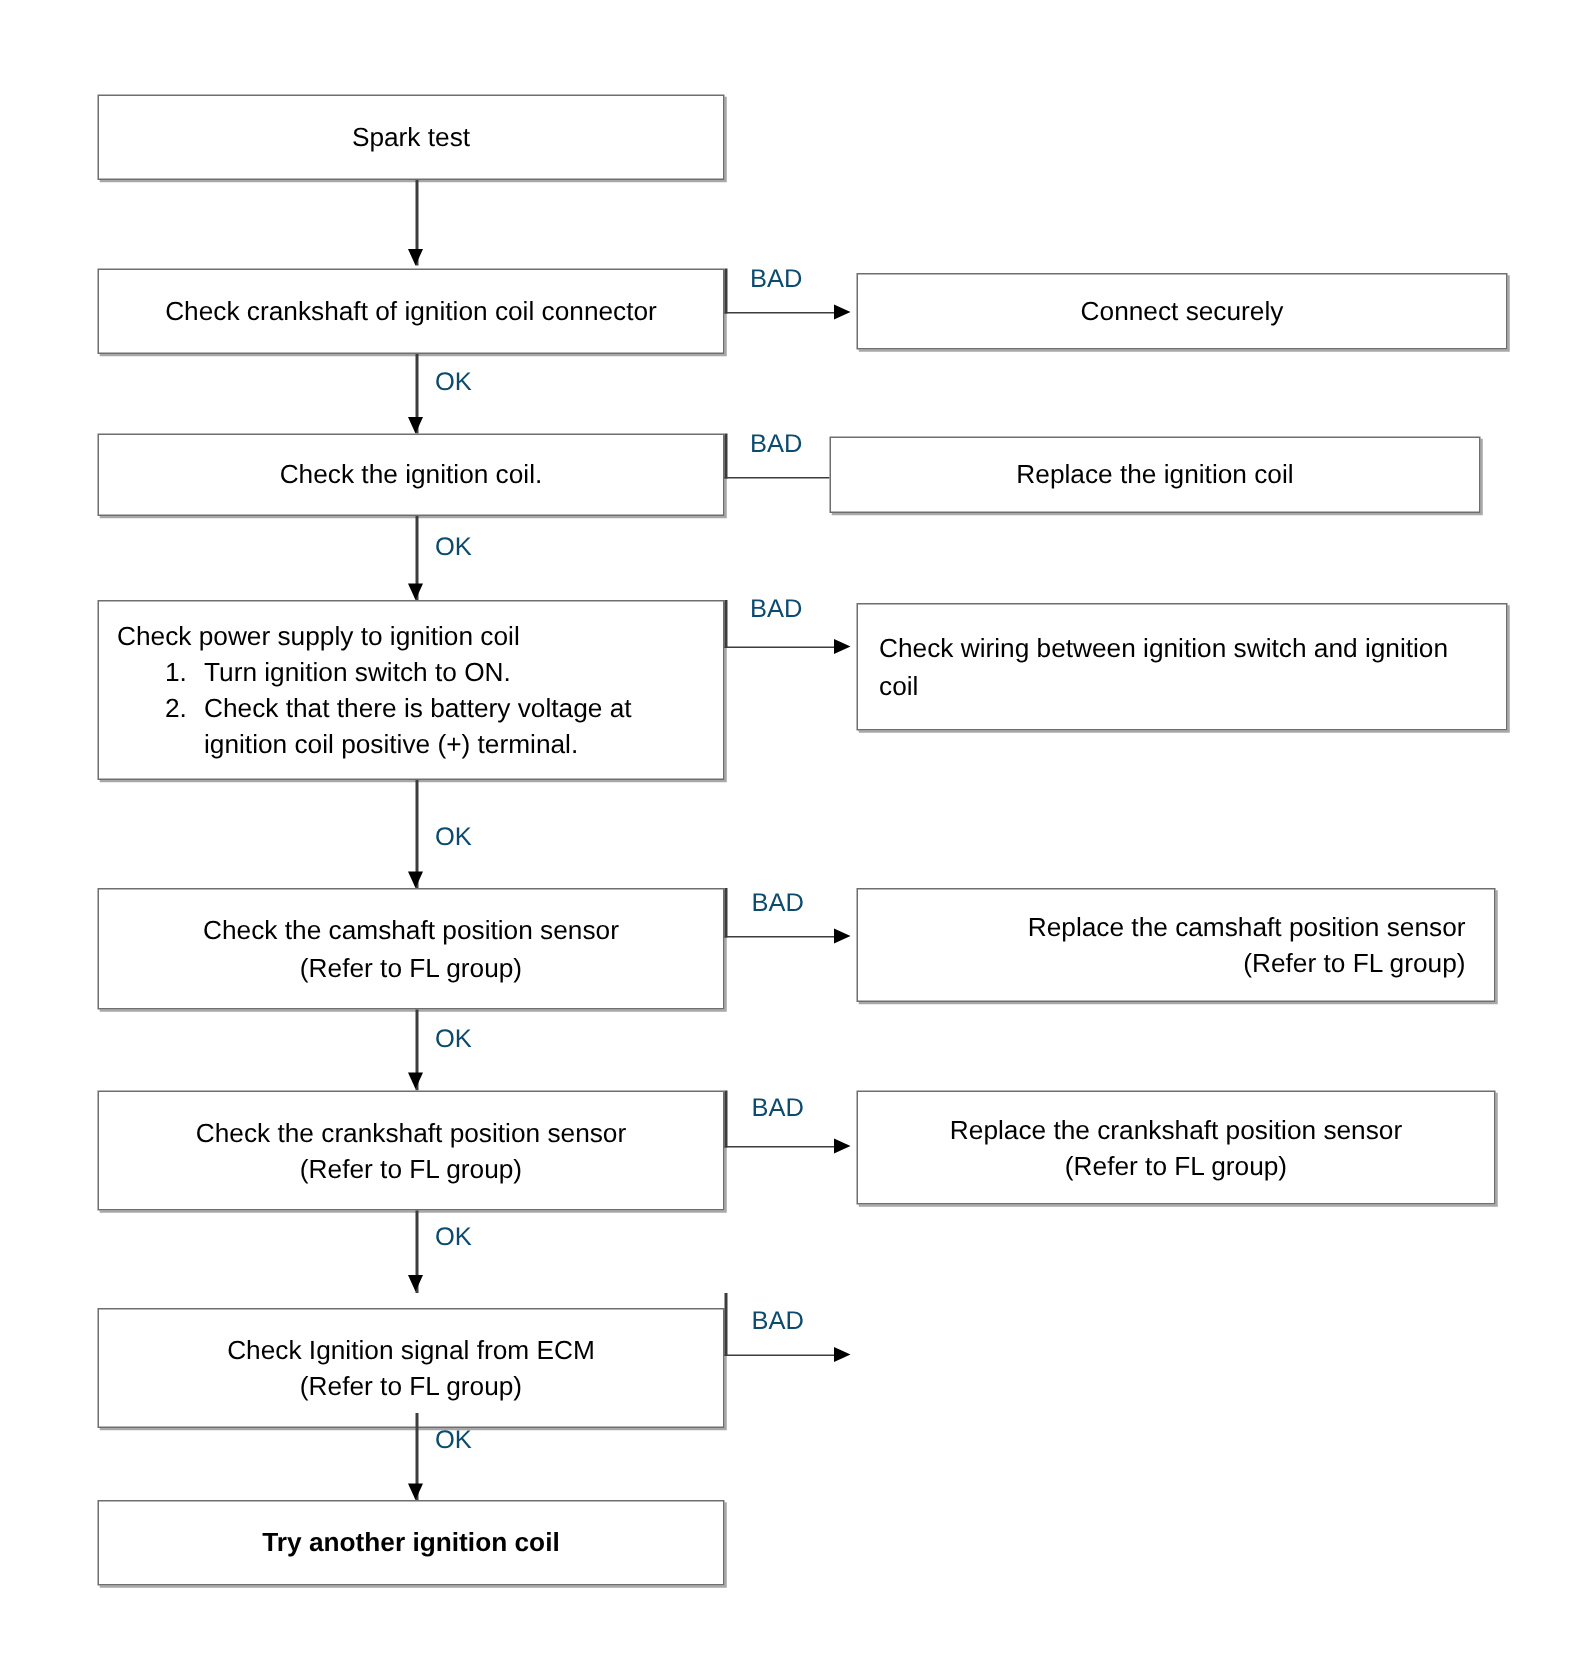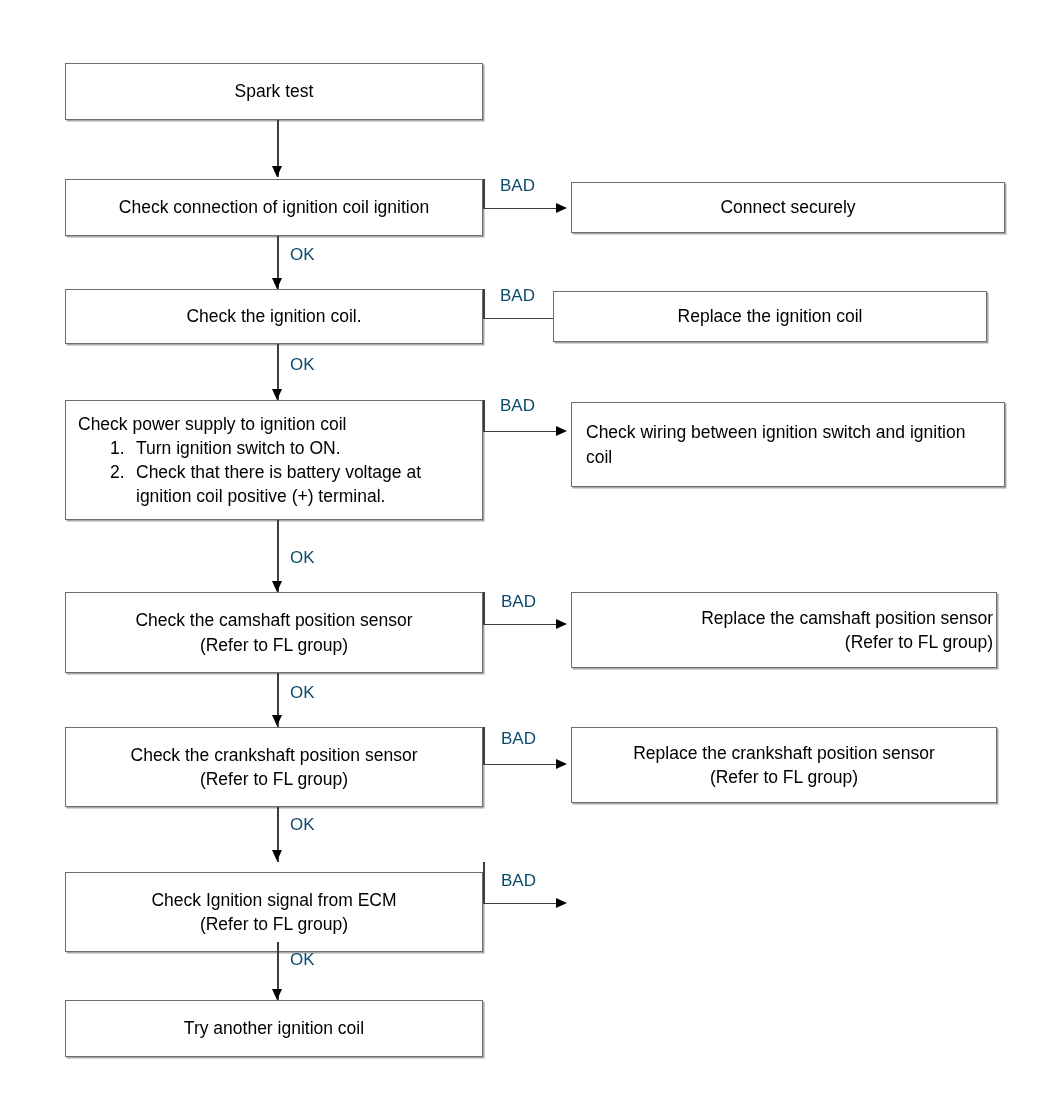--- a/index.html
+++ b/index.html
@@ -23,21 +23,21 @@
     position: absolute;
     box-sizing: border-box;
     background: #ffffff;
     border: 1px solid #6e6e6e;
     box-shadow: 1.5px 1.5px 0 0 #a8a8a8;
     display: flex;
     align-items: center;
     font-size: 17.5px;
     line-height: 1.38;
     color: #000000;
-    padding: 4px 3px;
+    padding: 4px 19px;
   }
   .node.center {
     justify-content: center;
     text-align: center;
   }
   .node.left {
     justify-content: flex-start;
     text-align: left;
   }
   .node .txt {
@@ -102,21 +102,21 @@
 <div id="canvas">
 
   <div class="node center" style="left:65px; top:63px; width:418px; height:57px;">
     <span class="txt">Spark test</span>
   </div>
 
   <div class="vline" style="left:277px; top:120px; height:57px;"></div>
   <div class="arrow-down" style="left:271.5px; top:166px;"></div>
 
   <div class="node center" style="left:65px; top:179px; width:418px; height:57px;">
-    <span class="txt">Check connection of ignition coil ignition</span>
+    <span class="txt">Check crankshaft of ignition coil connector</span>
   </div>
 
   <div class="vline" style="left:483px; top:179px; height:30px;"></div>
   <div class="hline" style="left:483px; top:207.5px; width:80px;"></div>
   <div class="arrow-right" style="left:556px; top:202.5px;"></div>
   <div class="edge-label" style="left:500px; top:176px;">BAD</div>
 
   <div class="node center" style="left:571px; top:182px; width:434px; height:51px;">
     <span class="txt">Connect securely</span>
   </div>
@@ -211,17 +211,17 @@
   <div class="vline" style="left:483px; top:862px; height:42px;"></div>
   <div class="hline" style="left:483px; top:902.5px; width:80px;"></div>
   <div class="arrow-right" style="left:556px; top:897.5px;"></div>
   <div class="edge-label" style="left:501px; top:871px;">BAD</div>
 
 
   <div class="vline" style="left:277px; top:942px; height:58px;"></div>
   <div class="arrow-down" style="left:271.5px; top:989px;"></div>
   <div class="edge-label" style="left:290px; top:950px;">OK</div>
 
-  <div class="node center" style="left:65px; top:1000px; width:418px; height:57px;">
+  <div class="node center" style="left:65px; top:1000px; width:418px; height:57px;font-weight:bold;">
     <span class="txt">Try another ignition coil</span>
   </div>
 
 </div>
 
 </body></html>

